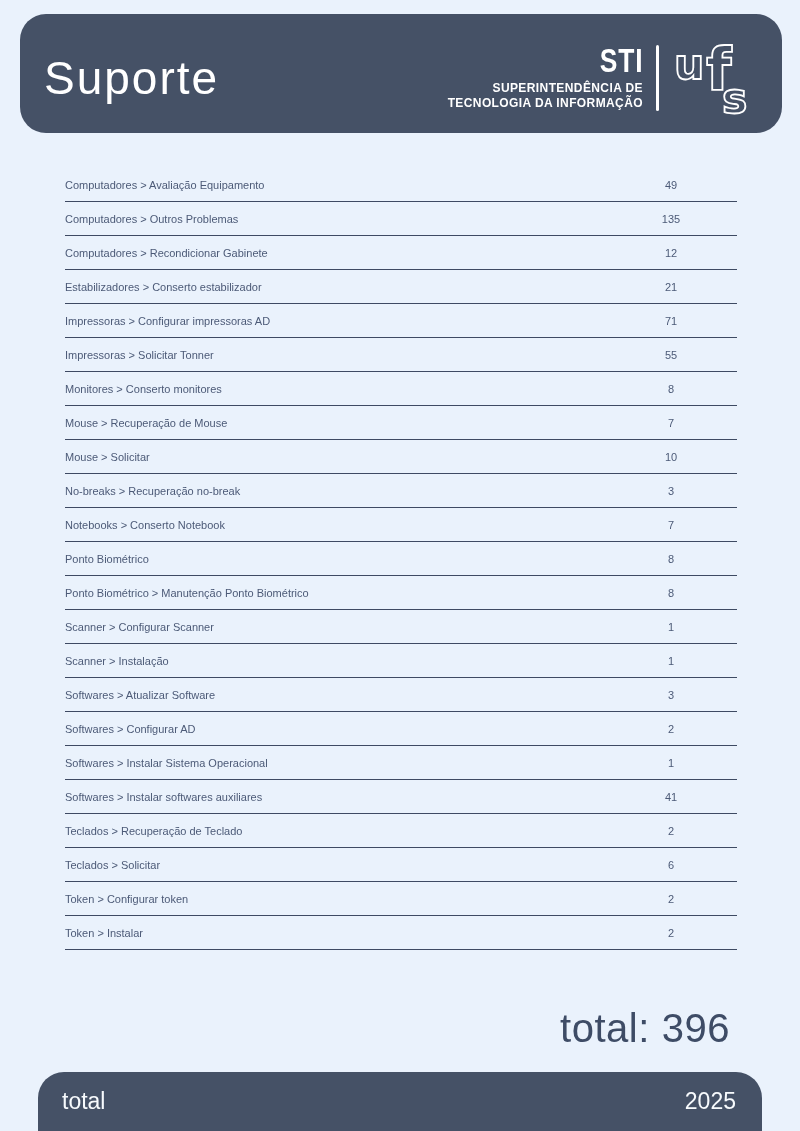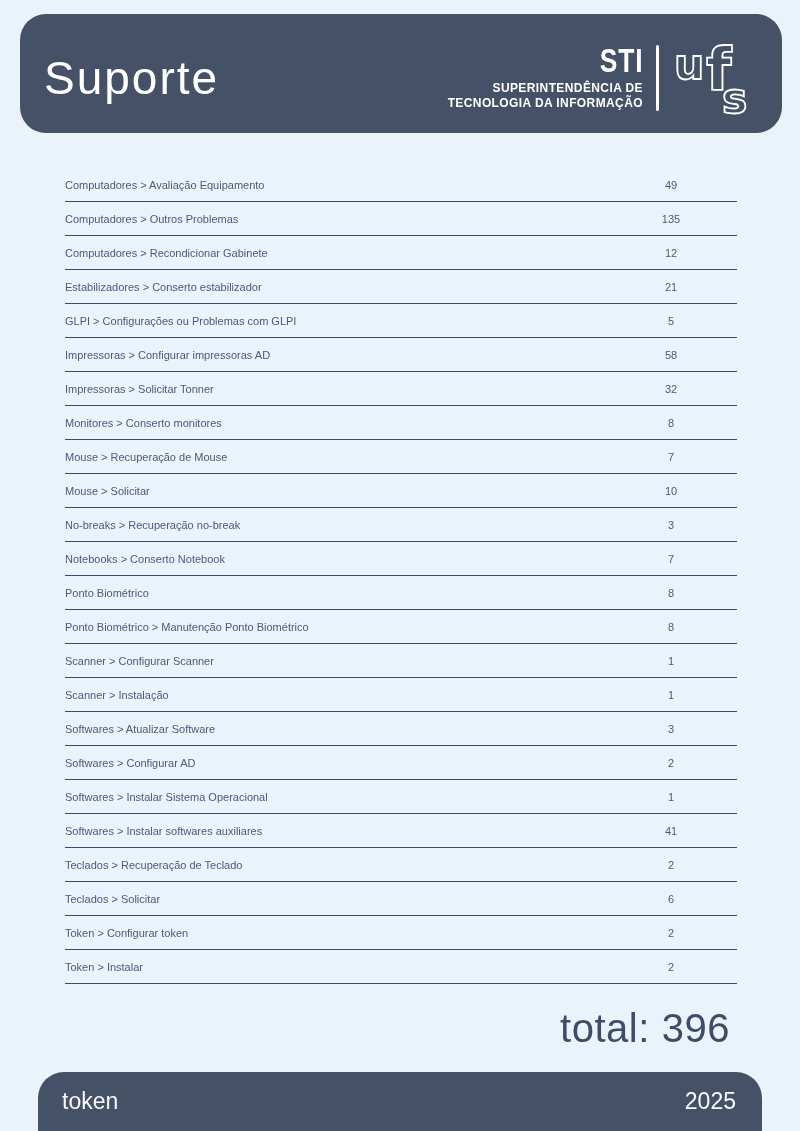--- a/index.html
+++ b/index.html
@@ -103,30 +103,26 @@
       </div>
       <div class="trow">
         <span class="tlabel">Computadores &gt; Recondicionar Gabinete</span>
         <span class="tvalue">12</span>
       </div>
       <div class="trow">
         <span class="tlabel">Estabilizadores &gt; Conserto estabilizador</span>
         <span class="tvalue">21</span>
       </div>
       <div class="trow">
-        <span class="tlabel">GLPI &gt; Configurações ou Problemas com GLPI</span>
-        <span class="tvalue">5</span>
-      </div>
-      <div class="trow">
         <span class="tlabel">Impressoras &gt; Configurar impressoras AD</span>
-        <span class="tvalue">58</span>
+        <span class="tvalue">71</span>
       </div>
       <div class="trow">
         <span class="tlabel">Impressoras &gt; Solicitar Tonner</span>
-        <span class="tvalue">32</span>
+        <span class="tvalue">55</span>
       </div>
       <div class="trow">
         <span class="tlabel">Monitores &gt; Conserto monitores</span>
         <span class="tvalue">8</span>
       </div>
       <div class="trow">
         <span class="tlabel">Mouse &gt; Recuperação de Mouse</span>
         <span class="tvalue">7</span>
       </div>
       <div class="trow">
@@ -189,17 +185,17 @@
         <span class="tlabel">Token &gt; Instalar</span>
         <span class="tvalue">2</span>
       </div>
     </main>
 
   <div class="total">
     <span class="sep">total:</span><span>396</span>
   </div>
 
   <footer class="footer">
-    <span>token</span>
+    <span>total</span>
     <span>2025</span>
   </footer>
 
 </div>
 
 </body></html>

